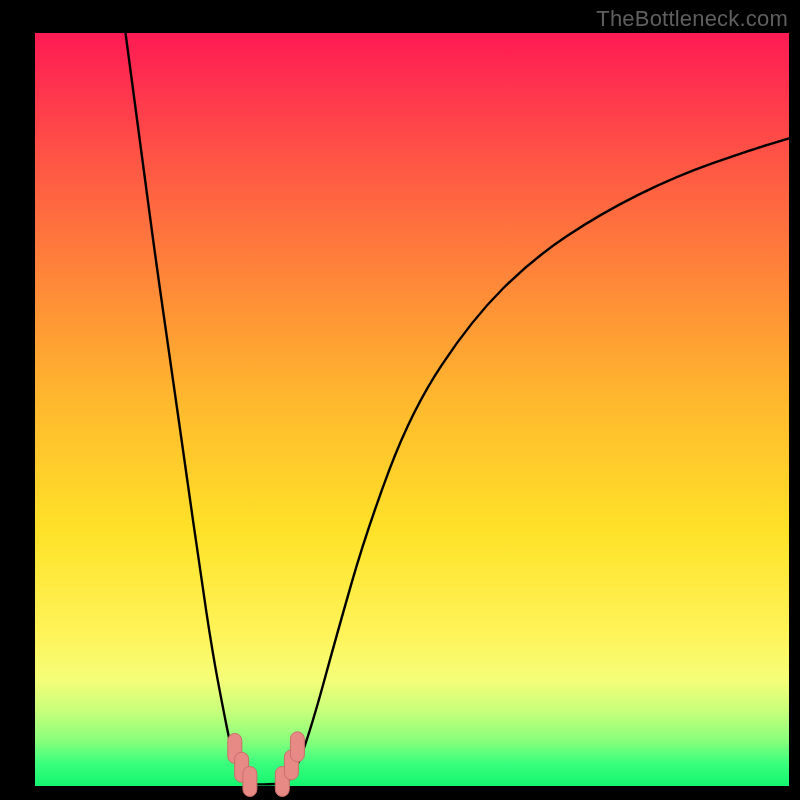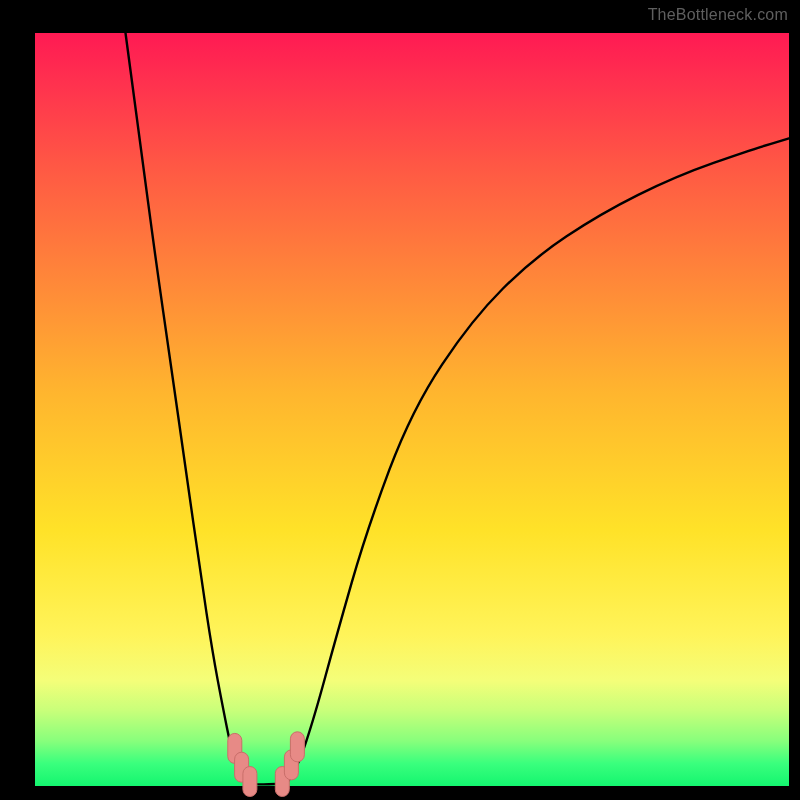--- a/index.html
+++ b/index.html
@@ -38,21 +38,21 @@
       #c8ff7a 90%,
       #88ff7c 94%,
       #3aff7d 97%,
       #14f56f 100%);
   }
   .watermark {
     position: absolute;
     top: 6px;
     right: 12px;
     color: #5f5f5f;
-    font-size: 16px;
+    font-size: 22px;
     font-weight: 500;
     letter-spacing: 0.2px;
     user-select: none;
   }
   svg.curve {
     position: absolute;
     left: 0;
     top: 0;
     width: 754px;
     height: 753px;

